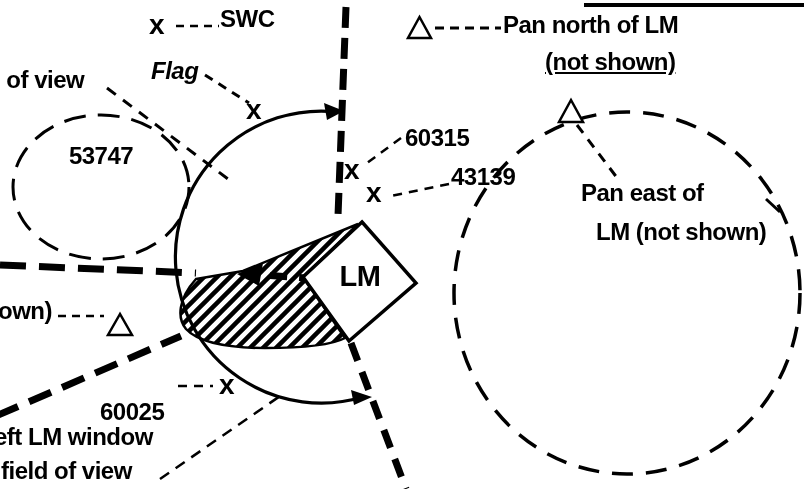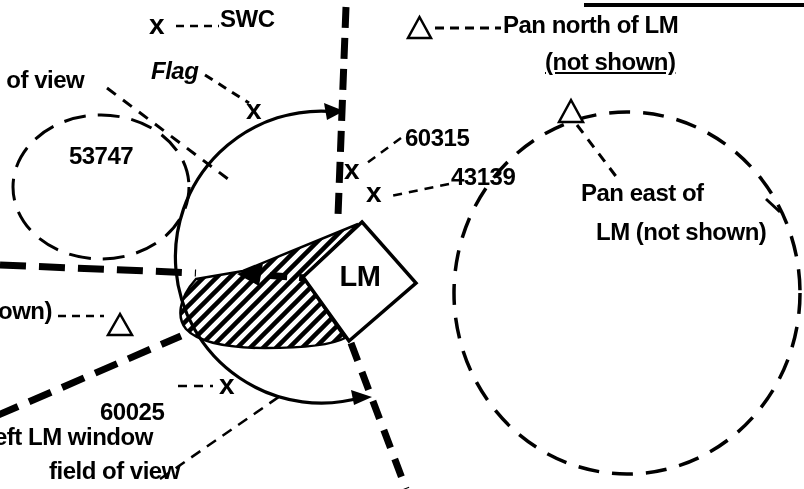--- a/index.html
+++ b/index.html
@@ -103,15 +103,15 @@
   <div class="lbl center" style="left:330px;top:261px;width:60px;font-size:29px;">LM</div>
 
   <div class="lbl" style="left:596px;top:219px;">LM (not shown)</div>
 
   <div class="lbl" style="left:-2px;top:298px;">own)</div>
 
   <div class="lbl" style="left:100px;top:369px;margin-top:30px;">60025</div>
   <div class="lbl xmark" style="left:219px;top:370px;">x</div>
 
   <div class="lbl" style="left:-6px;top:424px;">eft LM window</div>
-  <div class="lbl" style="left:1px;top:458px;padding-left:48px;">field of view</div>
+  <div class="lbl" style="left:1px;top:458px;">field of view</div>
 
 </div>
 
 </body></html>

